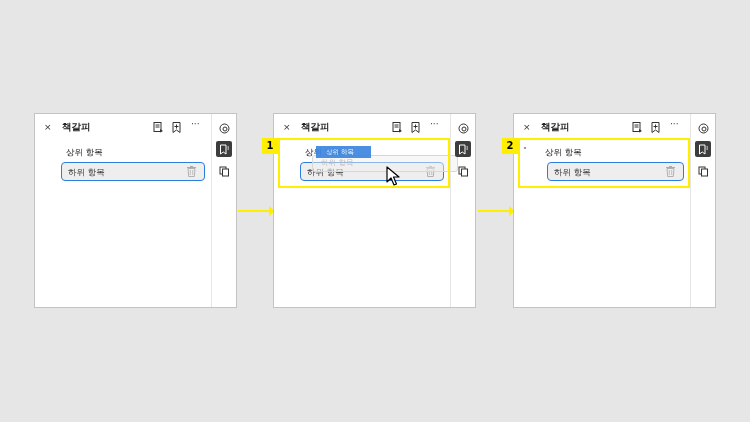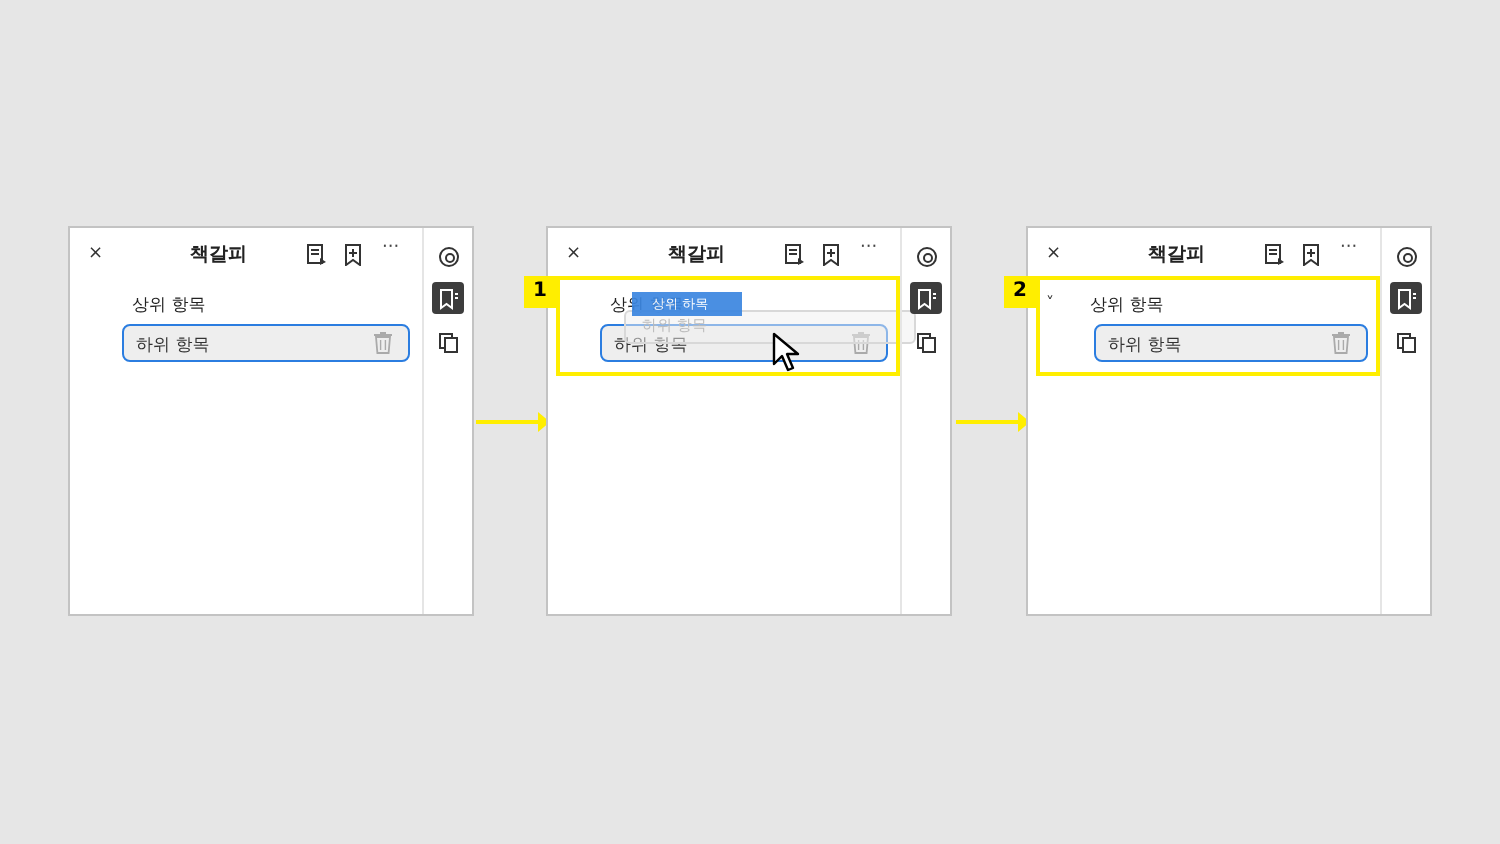--- a/index.html
+++ b/index.html
@@ -3,21 +3,21 @@
 <meta charset="utf-8">
 <style>
   html, body { margin:0; padding:0; }
   body { width:750px; height:422px; background:#e6e6e6; position:relative; overflow:hidden;
          font-family:"DejaVu Sans","Liberation Sans",sans-serif; }
   .panel { position:absolute; top:113px; width:203px; height:195px; background:#fff;
            border:1px solid #c3c3c3; box-sizing:border-box; }
   .panel .main { position:absolute; left:0; top:0; width:178px; height:100%; }
   .panel .rail { position:absolute; right:0; top:0; width:24px; height:100%; border-left:1px solid #e5e5e5; }
   .hdr-close { position:absolute; left:9px; top:8px; font-size:9px; color:#333; }
-  .hdr-title { position:absolute; left:27px; top:7px; font-size:9.5px; font-weight:bold; color:#222;margin-left:33px; }
+  .hdr-title { position:absolute; left:27px; top:7px; font-size:9.5px; font-weight:bold; color:#222; }
   .hdr-icon { position:absolute; top:8px; width:11px; height:11px; }
   .hdr-more { position:absolute; top:5px; left:156px; font-size:9px; color:#444; letter-spacing:0px; }
   .rail-icon { position:absolute; left:4px; width:16px; height:16px; display:flex; align-items:center; justify-content:center; }
   .rail-icon.active { background:#3d3d3d; border-radius:2px; }
   .parent { position:absolute; top:33px; font-size:8.5px; color:#222; font-weight:normal; }
   .child { position:absolute; top:48px; height:19px; box-sizing:border-box;
            border:1.5px solid #2b7de0; border-radius:4px; background:#eeeeee; }
   .child .lbl { position:absolute; left:6px; top:4px; font-size:8.5px; color:#333; }
   .child .trash { position:absolute; right:8px; top:3px; width:9px; height:11px; }
   .chev { position:absolute; left:9px; top:33px; font-size:8px; color:#333; }

